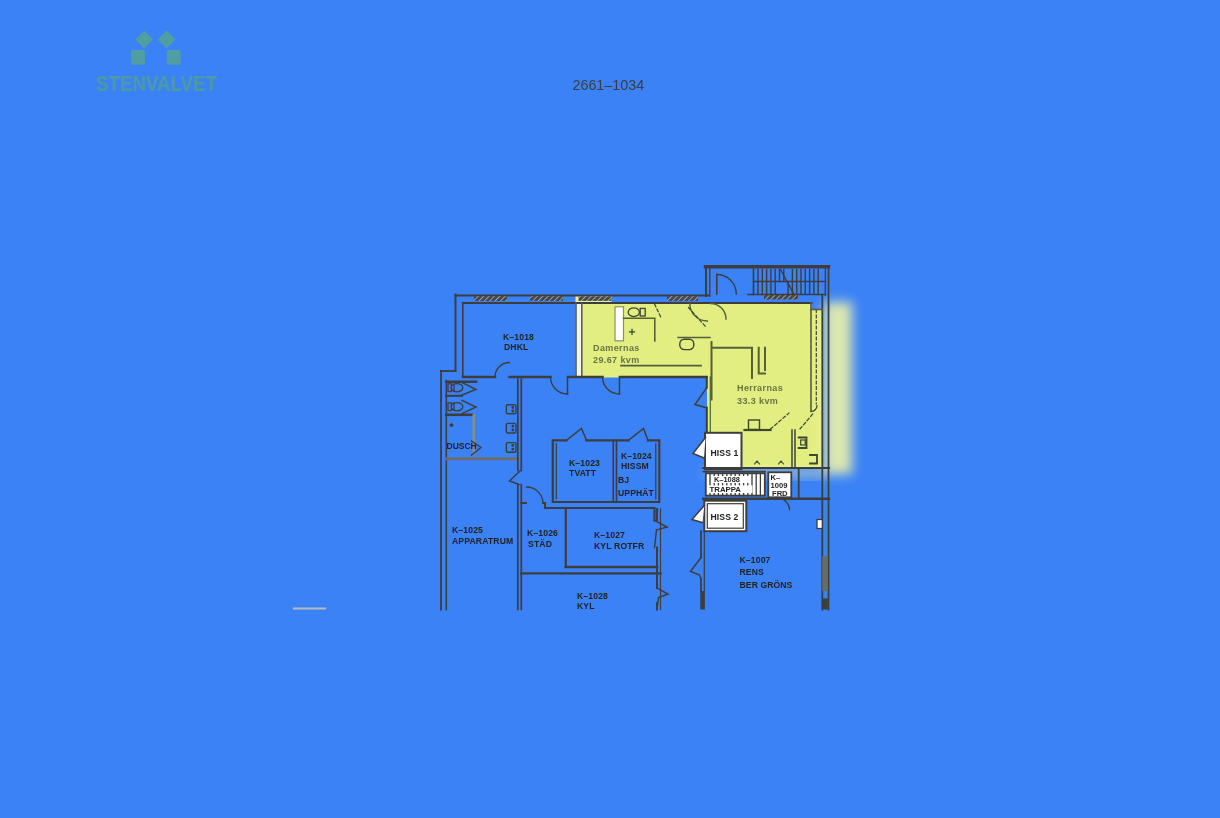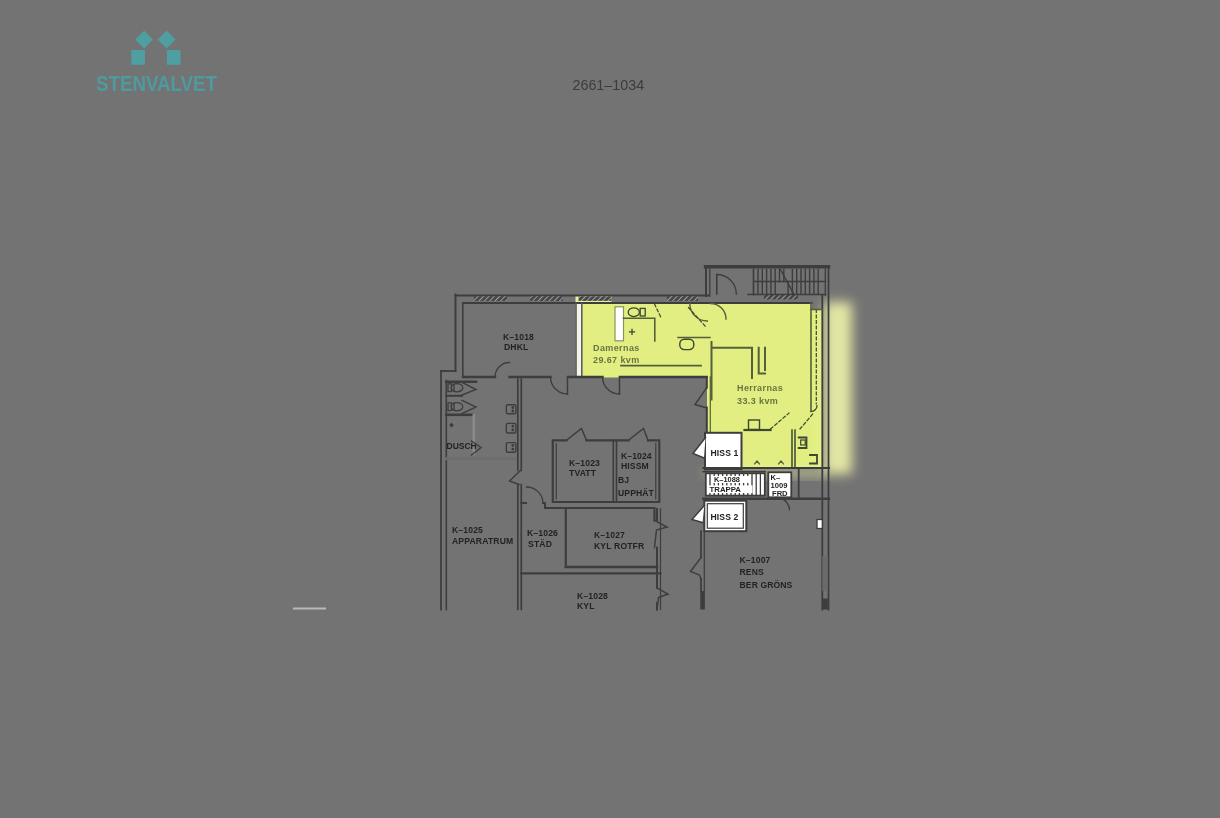--- a/index.html
+++ b/index.html
@@ -1,16 +1,16 @@
 <!DOCTYPE html>
 <html><head>
 <meta charset="utf-8">
 <style>
   html,body{margin:0;padding:0;background:#ffffff;}
-  #page{position:relative;width:1220px;height:818px;background:#737373;overflow:hidden;
+  #page{position:relative;width:1220px;height:818px;background:#3b82f6;overflow:hidden;
         font-family:"Liberation Sans", sans-serif;text-align:center;}
   svg{position:absolute;left:0;top:0;}
   text{font-family:"Liberation Sans", sans-serif;}
 </style>
 </head>
 <body>
 <div id="page">
 <svg width="1220" height="818" viewBox="0 0 1220 818">
   <defs>
     <pattern id="win" width="3.8" height="3.8" patternUnits="userSpaceOnUse" patternTransform="rotate(45)">

